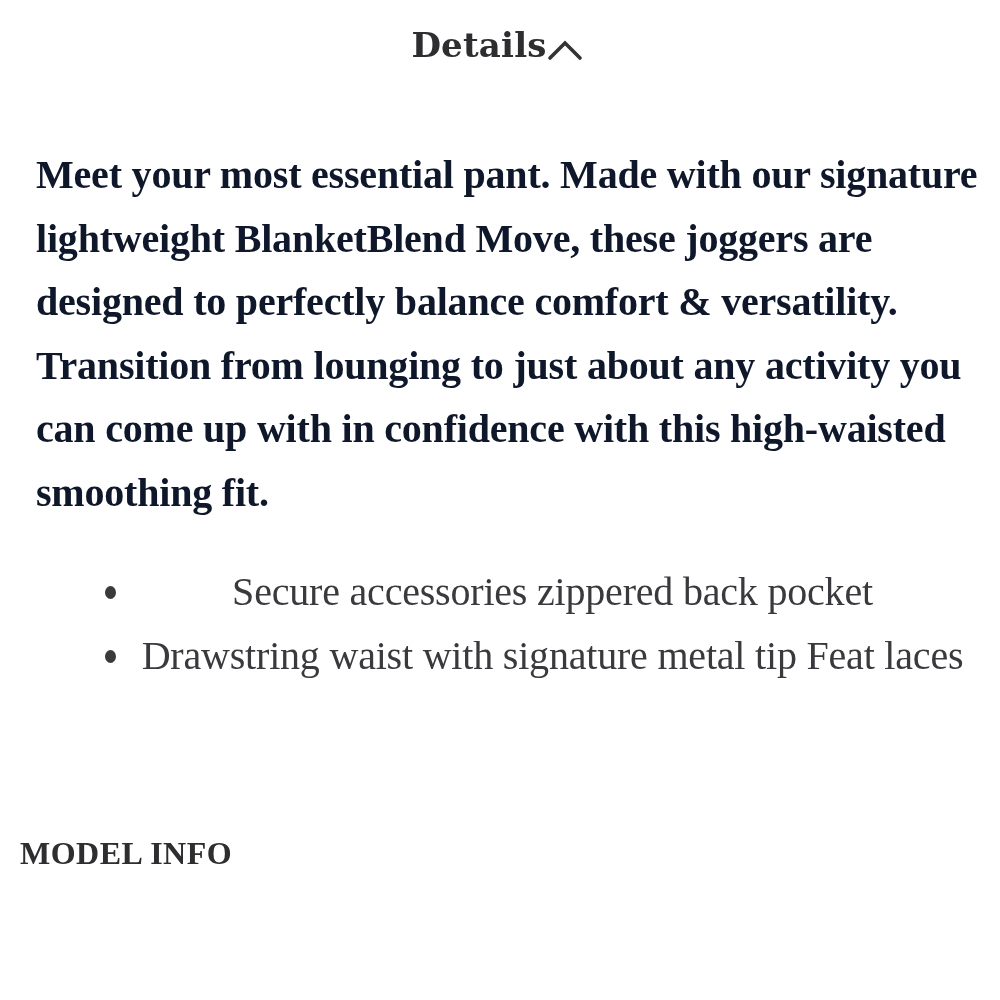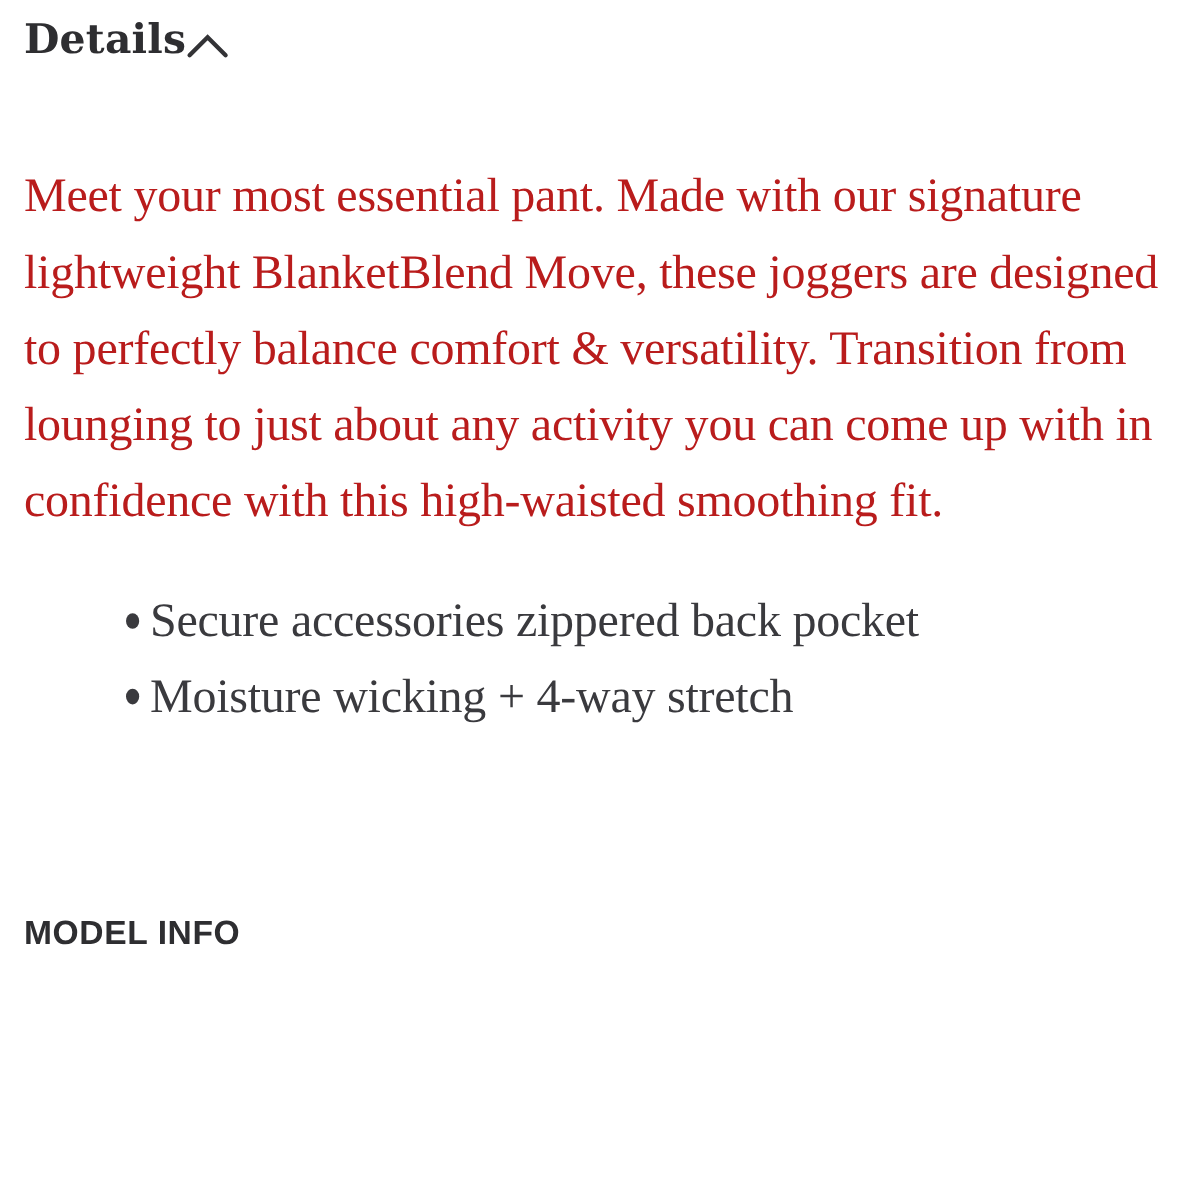--- a/index.html
+++ b/index.html
@@ -12,72 +12,74 @@
     color: #3a3a3e;
     overflow: hidden;
   }
   .page {
     width: 1000px;
     height: 1000px;
     padding: 0 20px;
   }
   .section-header {
     display: flex;
-    justify-content: flex-start;
+    justify-content: center;
     align-items: center;
-    padding-top: 10px;
+    padding-top: 22px;
     cursor: pointer;
   }
   .section-title {
     font-family: "DejaVu Serif", serif;
     font-weight: bold;
     font-size: 34px;
     line-height: 46px;
     margin: 0;
     color: #2e2e31;
     letter-spacing: 0.2px;
   }
   .chevron {
     display: inline-flex;
     margin-top: 10px;
     margin-right: 6px;
   }
   .description {
     font-size: 40px;
     line-height: 63.5px;
-    margin: 75px 0 0 0;
-    color: #b91c1c;
+    margin: 75px 0 0 16px;
+    color: #0f172a;
     letter-spacing: -0.2px;
+    font-weight: bold;
   }
   .features {
     list-style: none;
     margin: 36px 0 0 0;
     padding: 0;
     font-size: 40px;
     line-height: 63.5px;
+    text-align: center;
   }
   .features li {
     position: relative;
     padding-left: 105px;
     letter-spacing: -0.2px;
   }
   .features li::before {
     content: "";
     position: absolute;
     left: 85px;
     top: 26px;
     width: 11px;
     height: 13px;
     border-radius: 50%;
     background: #3a3a3e;
   }
   .model-info-title {
-    font-family: Liberation Sans, sans-serif;
+    font-family: Liberation Serif, serif;
     font-weight: bold;
-    font-size: 28px;
+    font-size: 32px;
     line-height: 42px;
     margin: 145px 0 0 0;
     color: #2e2e31;
     letter-spacing: 0.5px;
   }
 </style>
 </head>
 <body>
 
 <div class="page">
@@ -88,18 +90,18 @@
       <svg width="36" height="24" viewBox="0 0 36 24" aria-hidden="true">
         <polyline points="3,20 18,5 33,20" fill="none" stroke="#333336" stroke-width="3.6" stroke-linecap="round" stroke-linejoin="miter"></polyline>
       </svg>
     </span>
   </div>
 
   <p class="description">Meet your most essential pant. Made with our signature lightweight BlanketBlend Move, these joggers are designed to perfectly balance comfort &amp; versatility. Transition from lounging to just about any activity you can come up with in confidence with this high-waisted smoothing fit.</p>
 
   <ul class="features">
       <li>Secure accessories zippered back pocket</li>
-      <li>Moisture wicking + 4-way stretch</li>
+      <li>Drawstring waist with signature metal tip Feat laces</li>
     </ul>
 
   <h2 class="model-info-title">MODEL INFO</h2>
 
 </div>
 
 </body></html>

